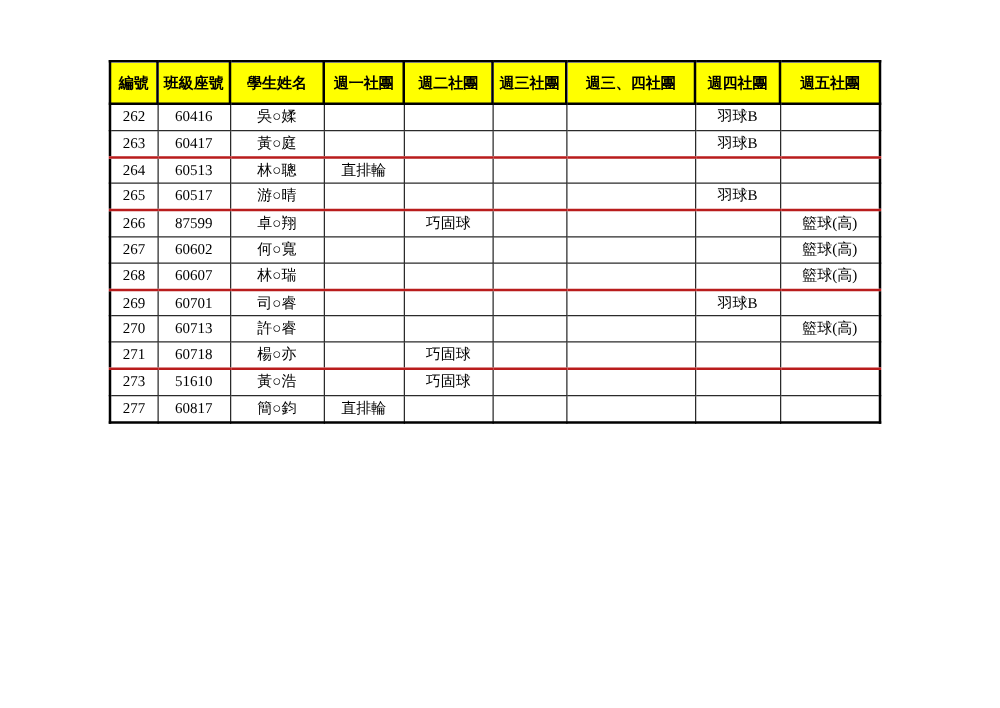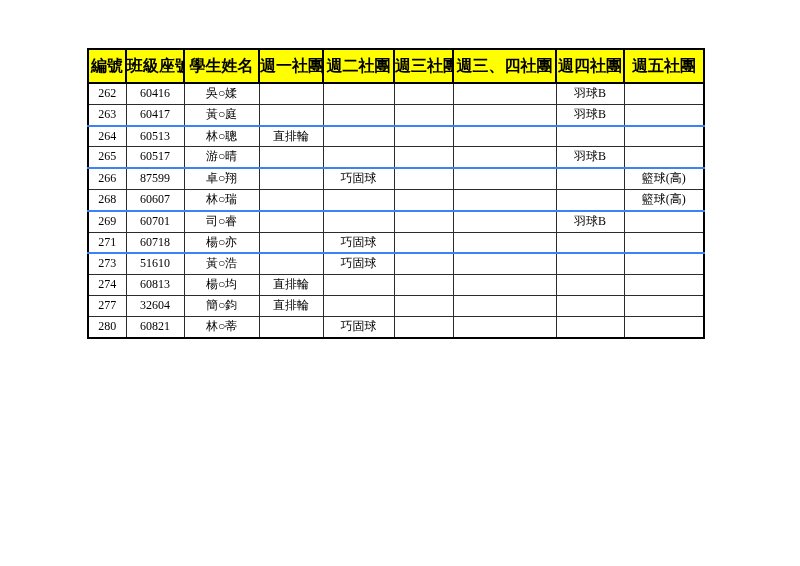--- a/index.html
+++ b/index.html
@@ -14,42 +14,42 @@
     position: absolute;
     left: 87px; top: 48px;
     width: 616px;
     border-collapse: collapse;
     table-layout: fixed;
     border: 2px solid #000000;
   }
   table.club-table th {
     background: #ffff00;
     border: 2px solid #000000;
-    font-size: 16px;
+    font-size: 12px;
     font-weight: bold;
     height: 32px;
     padding: 0;
     text-align: center;
     vertical-align: middle;
     white-space: nowrap;
     overflow: hidden;
   }
   table.club-table td {
     border: 1px solid #2b2b2b;
     font-size: 12px;
     height: 19.8px;
     line-height: 19.8px;
     padding: 0;
     text-align: center;
     vertical-align: middle;
     white-space: nowrap;
     overflow: hidden;
   }
   table.club-table tr.group-end td {
-    border-bottom: 2px solid #3b82f6;
+    border-bottom: 2px solid #b91c1c;
   }
 </style>
 </head>
 <body>
 
 <table class="club-table">
   <colgroup>
     <col style="width:38px">
     <col style="width:58px">
     <col style="width:75px">
@@ -138,20 +138,31 @@
         <td>87599</td>
         <td>卓○翔</td>
         <td></td>
         <td>巧固球</td>
         <td></td>
         <td></td>
         <td></td>
         <td>籃球(高)</td>
       </tr>
 
+      <tr>
+        <td>267</td>
+        <td>60602</td>
+        <td>何○寬</td>
+        <td></td>
+        <td></td>
+        <td></td>
+        <td></td>
+        <td></td>
+        <td>籃球(高)</td>
+      </tr>
 
       <tr class="group-end">
         <td>268</td>
         <td>60607</td>
         <td>林○瑞</td>
         <td></td>
         <td></td>
         <td></td>
         <td></td>
         <td></td>
@@ -163,20 +174,31 @@
         <td>60701</td>
         <td>司○睿</td>
         <td></td>
         <td></td>
         <td></td>
         <td></td>
         <td>羽球B</td>
         <td></td>
       </tr>
 
+      <tr>
+        <td>270</td>
+        <td>60713</td>
+        <td>許○睿</td>
+        <td></td>
+        <td></td>
+        <td></td>
+        <td></td>
+        <td></td>
+        <td>籃球(高)</td>
+      </tr>
 
       <tr class="group-end">
         <td>271</td>
         <td>60718</td>
         <td>楊○亦</td>
         <td></td>
         <td>巧固球</td>
         <td></td>
         <td></td>
         <td></td>
@@ -189,53 +211,31 @@
         <td>51610</td>
         <td>黃○浩</td>
         <td></td>
         <td>巧固球</td>
         <td></td>
         <td></td>
         <td></td>
         <td></td>
       </tr>
 
-      <tr>
-        <td>274</td>
-        <td>60813</td>
-        <td>楊○均</td>
-        <td>直排輪</td>
-        <td></td>
-        <td></td>
-        <td></td>
-        <td></td>
-        <td></td>
-      </tr>
 
 
 
       <tr>
         <td>277</td>
-        <td>32604</td>
+        <td>60817</td>
         <td>簡○鈞</td>
         <td>直排輪</td>
         <td></td>
         <td></td>
         <td></td>
         <td></td>
         <td></td>
       </tr>
 
 
 
-      <tr>
-        <td>280</td>
-        <td>60821</td>
-        <td>林○蒂</td>
-        <td></td>
-        <td>巧固球</td>
-        <td></td>
-        <td></td>
-        <td></td>
-        <td></td>
-      </tr>
     </tbody>
 </table>
 
 </body></html>

